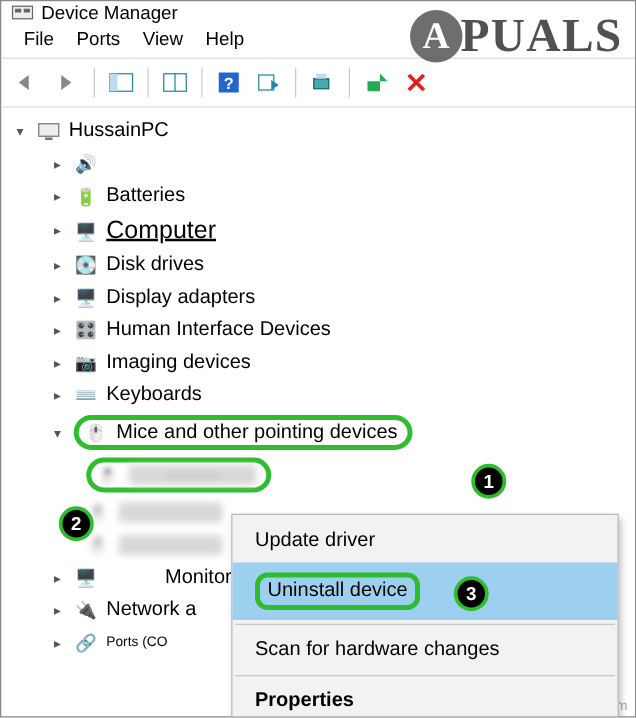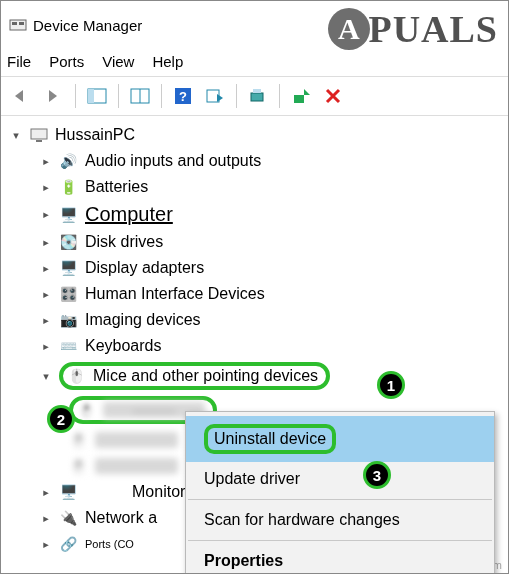--- a/index.html
+++ b/index.html
@@ -9,32 +9,33 @@
       background: #fff;
       width: 509px;
       height: 574px;
       overflow: hidden;
       position: relative;
       border: 1px solid #888;
     }
     .titlebar {
       display: flex;
       align-items: center;
-      padding: 15px 8px;
+      padding: 0 8px;
       gap: 6px;
     }
     .titlebar .app-icon {
       width: 18px; height: 18px;
       display: inline-flex; align-items: center; justify-content: center;
     }
     .menubar {
       display: flex;
       gap: 18px;
       padding: 4px 10px 6px 6px;
       font-size: 15px;
+      margin-left: 12px;
     }
     .menubar span { cursor: default; }
     .toolbar {
       display: flex;
       align-items: center;
       padding: 4px 6px;
       border-top: 1px solid #ddd;
       border-bottom: 1px solid #ddd;
       gap: 2px;
     }
@@ -233,21 +234,20 @@
           <rect x="1" y="2" width="16" height="10" fill="#eee" stroke="#777"></rect>
           <rect x="6" y="13" width="6" height="2" fill="#777"></rect>
         </svg>
       </span>
     <span style="font-size:16px;">HussainPC</span>
   </div>
 
   <div class="tree-row indent-1">
     <span class="chev">▸</span>
     <span class="dev-icon">🔊</span>
-    <span style="font-size:16px;">Audio inputs and outputs</span>
   </div>
 
   <div class="tree-row indent-1">
     <span class="chev">▸</span>
     <span class="dev-icon">🔋</span>
     <span style="font-size:16px;">Batteries</span>
   </div>
 
   <div class="tree-row indent-1">
     <span class="chev">▸</span>
@@ -324,25 +324,25 @@
     <span style="font-size:11px;">Ports (CO</span>
   </div>
 
 </div>
 
 <span class="badge" style="left:376px; top:370px;">1</span>
 <span class="badge" style="left:46px; top:404px;">2</span>
 <span class="badge" style="left:362px; top:460px;">3</span>
 
 <div class="context-menu">
+  <div class="cm-item">Update driver</div>
   <div class="cm-item hover">
     <span class="hl-green-inner">
       <span>Uninstall device</span>
     </span>
   </div>
-  <div class="cm-item">Update driver</div>
   <div class="cm-sep"></div>
   <div class="cm-item">Scan for hardware changes</div>
   <div class="cm-sep"></div>
   <div class="cm-item cm-bold">Properties</div>
 </div>
 
 <div class="srcmark">wsxdn.com</div>
 
 </body></html>

